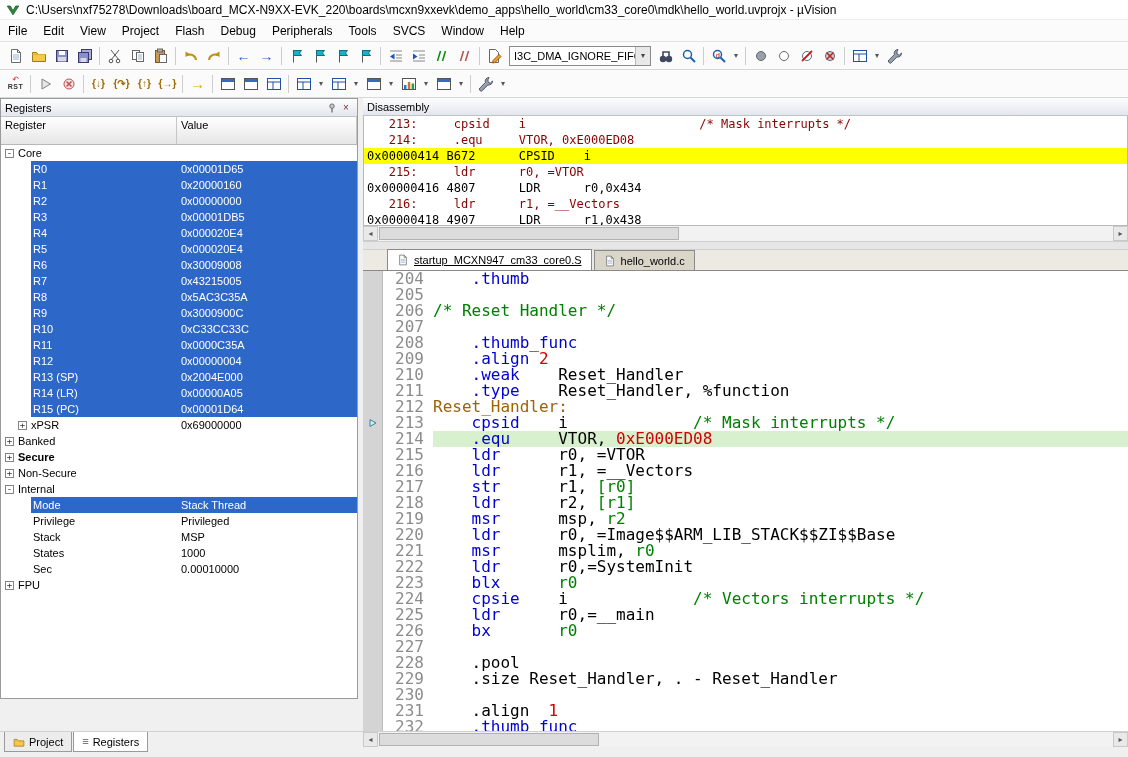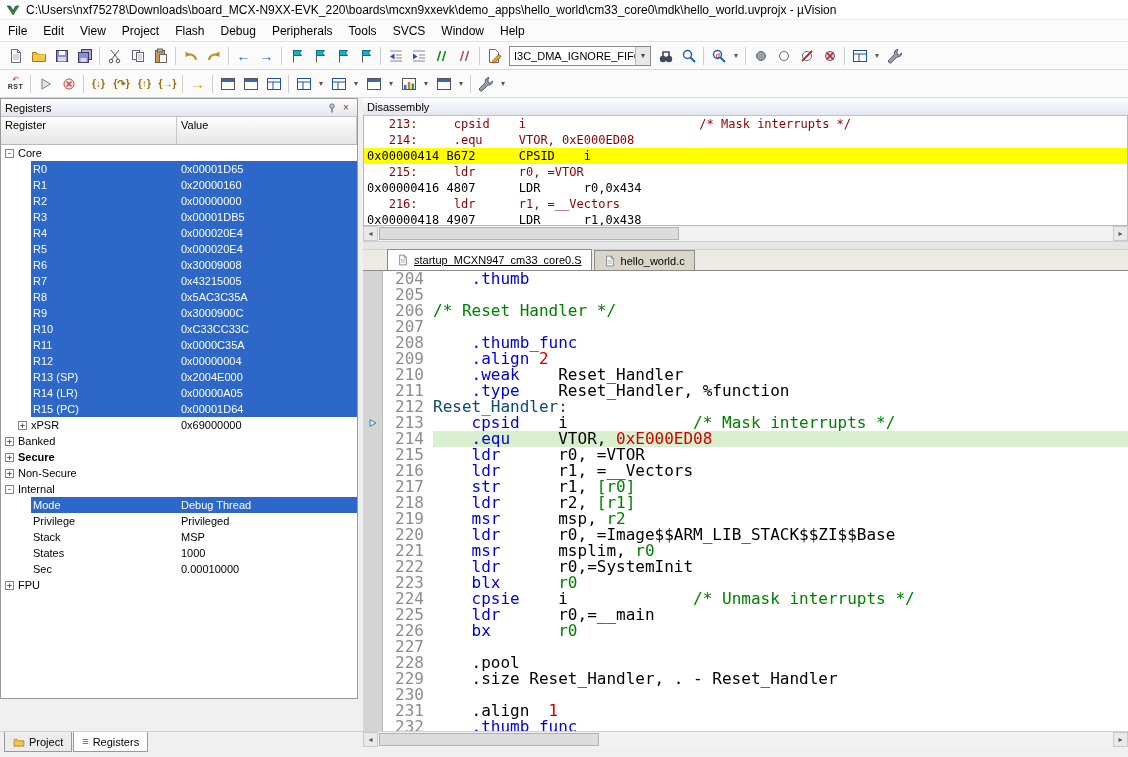--- a/index.html
+++ b/index.html
@@ -85,21 +85,21 @@
   .eline{display:flex;height:16px;line-height:16px}
   .emargin{width:20px;flex:none;background:#d4d4d4;border-right:1px solid #bcbcbc;position:relative}
   .emargin svg{position:absolute;left:4px;top:2px;width:12px;height:12px}
   .enum{width:50px;flex:none;text-align:right;padding-right:9px;color:#8c8c8c}
   .ecode{flex:1;white-space:pre;color:#000}
   .ecode.hl{background:#d9f0cf}
   .tk-kw{color:#0000d2}
   .tk-num{color:#d00000}
   .tk-cm{color:#008000}
   .tk-reg{color:#008000}
-  .tk-lb{color:#0c4a6e}
+  .tk-lb{color:#a16207}
 
   
   .bottombar{height:24px;display:flex;background:#f0f0f0;border-top:1px solid #d0d0d0}
   .btabs{width:358px;flex:none;display:flex;align-items:flex-start;padding-left:4px;gap:1px}
   .btab{height:20px;display:flex;align-items:center;gap:4px;padding:0 8px;font-size:11px;
     background:#ececec;border:1px solid #9a9a9a;border-top:none}
   .btab.active{background:#ffffff}
   .btab .bticon{font-size:11px;color:#555;line-height:1}
   .btab svg{width:12px;height:12px}
   .bspacer{width:5px;flex:none}
@@ -680,21 +680,21 @@
             <span class="tlw">
               <span class="texp" style="margin-left: 4px;">-</span>
               <span class="tlab">Internal</span>
             </span>
             <span class="tval"></span>
           </div>
           <div class="trow sel" style="background: linear-gradient(90deg, rgb(255, 255, 255) 30px, rgb(45, 104, 200) 30px);">
             <span class="tlw">
               <span class="tlab" style="margin-left: 30px; padding-left: 2px;">Mode</span>
             </span>
-            <span class="tval">Debug Thread</span>
+            <span class="tval">Stack Thread</span>
           </div>
           <div class="trow">
             <span class="tlw">
               <span class="tlab" style="margin-left: 30px; padding-left: 2px;">Privilege</span>
             </span>
             <span class="tval">Privileged</span>
           </div>
           <div class="trow">
             <span class="tlw">
               <span class="tlab" style="margin-left: 30px; padding-left: 2px;">Stack</span>
@@ -861,21 +861,21 @@
           <span class="ecode"><span>    </span><span class="tk-kw">ldr</span><span>      r0,=SystemInit</span></span>
         </div>
         <div class="eline">
           <span class="emargin"></span>
           <span class="enum">223</span>
           <span class="ecode"><span>    </span><span class="tk-kw">blx</span><span>      </span><span class="tk-reg">r0</span></span>
         </div>
         <div class="eline">
           <span class="emargin"></span>
           <span class="enum">224</span>
-          <span class="ecode"><span>    </span><span class="tk-kw">cpsie</span><span>    i             </span><span class="tk-cm">/* Unmask interrupts */</span></span>
+          <span class="ecode"><span>    </span><span class="tk-kw">cpsie</span><span>    i             </span><span class="tk-cm">/* Vectors interrupts */</span></span>
         </div>
         <div class="eline">
           <span class="emargin"></span>
           <span class="enum">225</span>
           <span class="ecode"><span>    </span><span class="tk-kw">ldr</span><span>      r0,=__main</span></span>
         </div>
         <div class="eline">
           <span class="emargin"></span>
           <span class="enum">226</span>
           <span class="ecode"><span>    </span><span class="tk-kw">bx</span><span>       </span><span class="tk-reg">r0</span></span>

